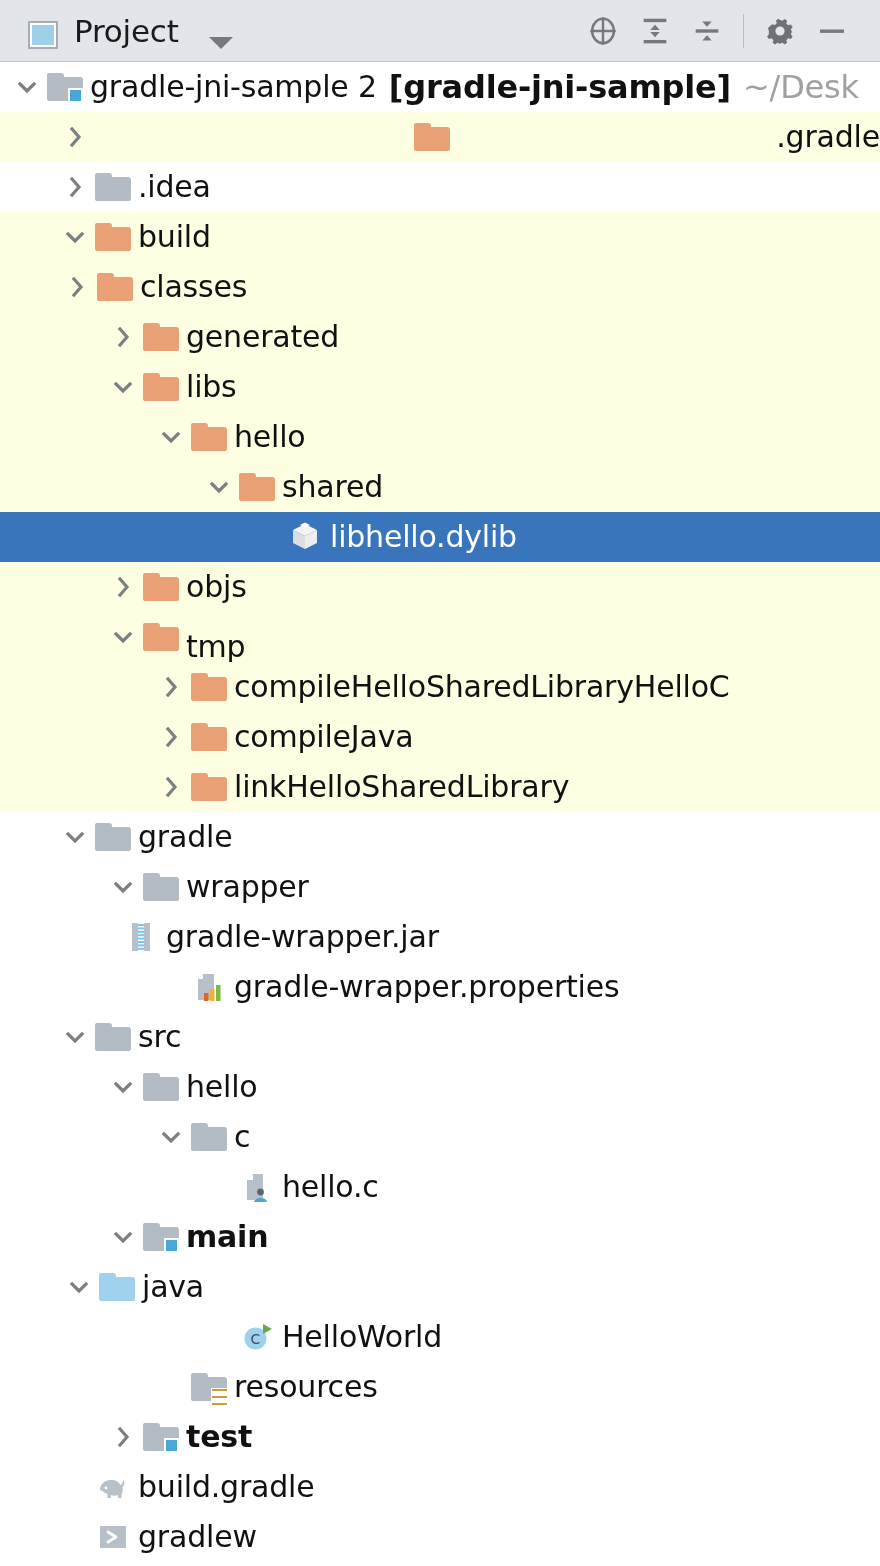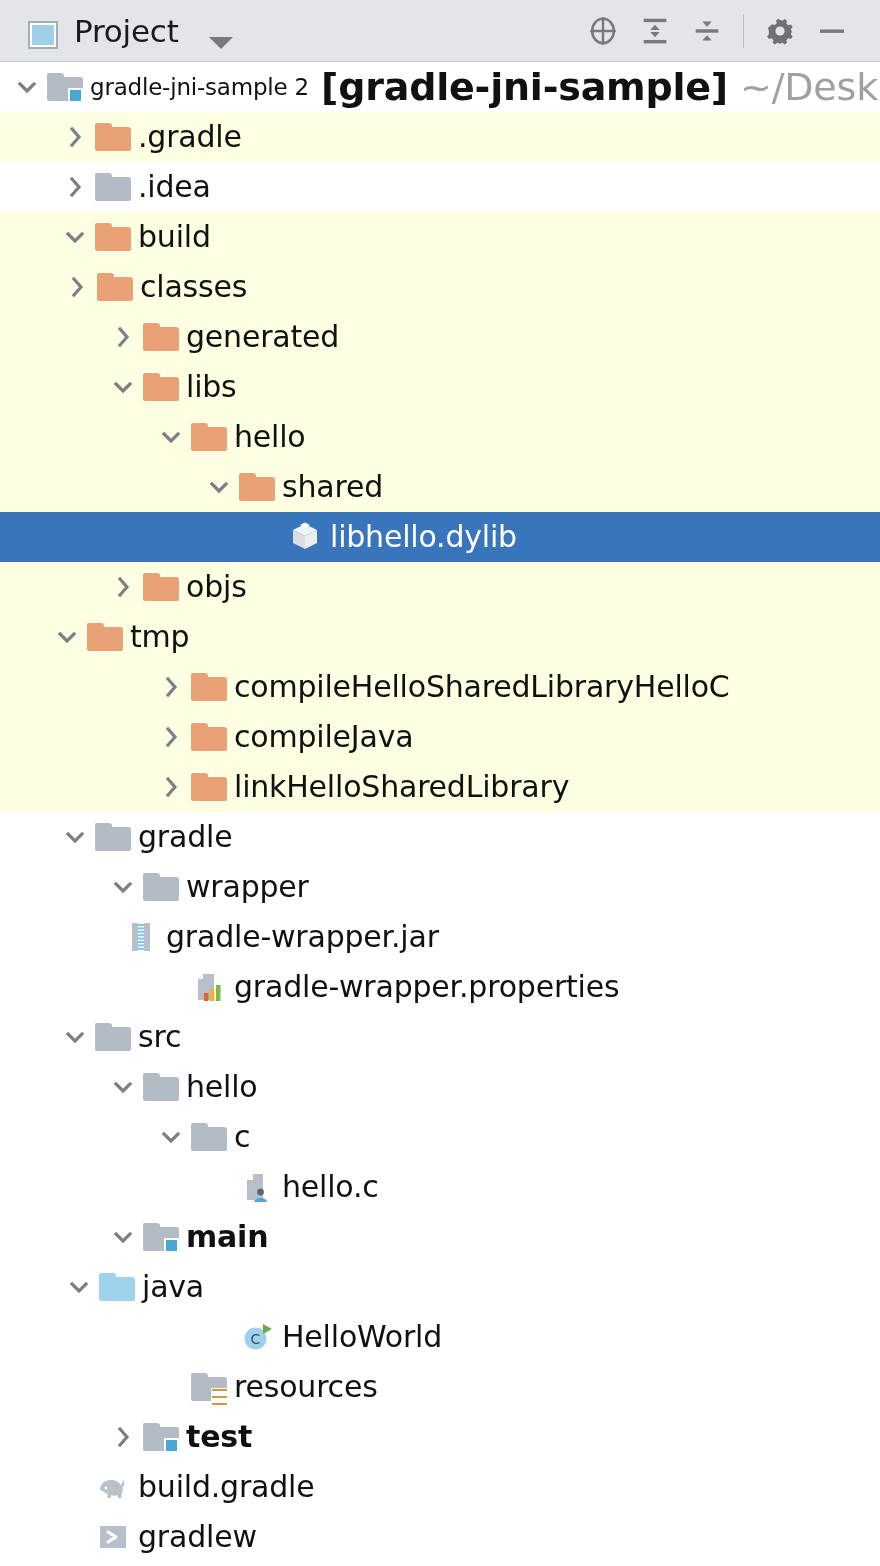--- a/index.html
+++ b/index.html
@@ -122,21 +122,21 @@
   .label {
     font-size: 30px;
     color: #111111;
     line-height: 1;
     letter-spacing: -0.2px;
     margin-left: 4px;
   }
   .row.selected .label { color: #ffffff; }
   .label.bold { font-weight: bold; }
   .extra {
-    font-size: 38px;
+    font-size: 32px;
     line-height: 1;
     letter-spacing: -0.2px;
     margin-left: 12px;
   }
   .extra.bold { font-weight: bold; color: #111111; }
   .extra.dim { color: #a0a0a0; }
 
   
   .folder {
     width: 36px; height: 28px;
@@ -179,21 +179,21 @@
   .badge-lines i {
     display: block;
     height: 2px;
     background: #cf9a3e;
   }
 
   
   .ico { width: 34px; height: 34px; display:block; }
 
   
-  .row.root .label { font-size: 23px; }
+  .row.root .label { font-size: 30px; }
 </style>
 </head>
 <body>
 
 <div id="toolbar">
   <div id="toolbar-left">
     <div id="project-window-icon">
         <i></i>
       </div>
     <div class="tw-title">Project</div>
@@ -256,21 +256,21 @@
         <div class="folder gray">
           <i class="tab"></i>
           <i class="body"></i>
           <i class="badge-sq"></i>
         </div>
       </div>
       <span class="label">gradle-jni-sample 2</span>
       <span class="extra bold">[gradle-jni-sample]</span>
       <span class="extra dim">~/Desk</span>
     </div>
-    <div class="row excluded" style="padding-left: 58px;">
+    <div class="row excluded" style="padding-left: 58px; justify-content: space-between;">
       <div class="arrow">
         <svg width="26" height="26" viewBox="0 0 26 26">
           <polyline points="10,5 17,13 10,21" fill="none" stroke="#7b7f83" stroke-width="3.2" stroke-linecap="square" stroke-linejoin="miter"></polyline>
         </svg>
       </div>
       <div class="icon-slot">
         <div class="folder orange">
           <i class="tab"></i>
           <i class="body"></i>
         </div>
@@ -394,21 +394,21 @@
         </svg>
       </div>
       <div class="icon-slot">
         <div class="folder orange">
           <i class="tab"></i>
           <i class="body"></i>
         </div>
       </div>
       <span class="label">objs</span>
     </div>
-    <div class="row excluded" style="padding-left: 50px;">
+    <div class="row excluded" style="padding-left: 106px; align-items: flex-end;">
       <div class="arrow">
         <svg width="26" height="26" viewBox="0 0 26 26">
           <polyline points="6,10 13,17 20,10" fill="none" stroke="#7b7f83" stroke-width="3.2" stroke-linecap="square" stroke-linejoin="miter"></polyline>
         </svg>
       </div>
       <div class="icon-slot">
         <div class="folder orange">
           <i class="tab"></i>
           <i class="body"></i>
         </div>

